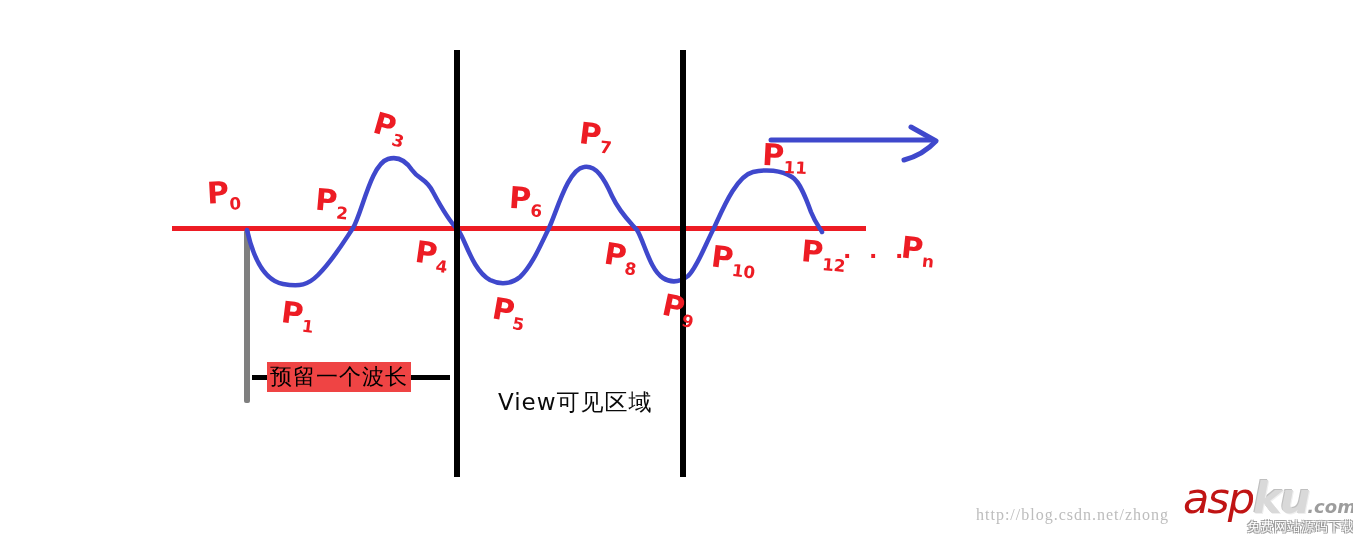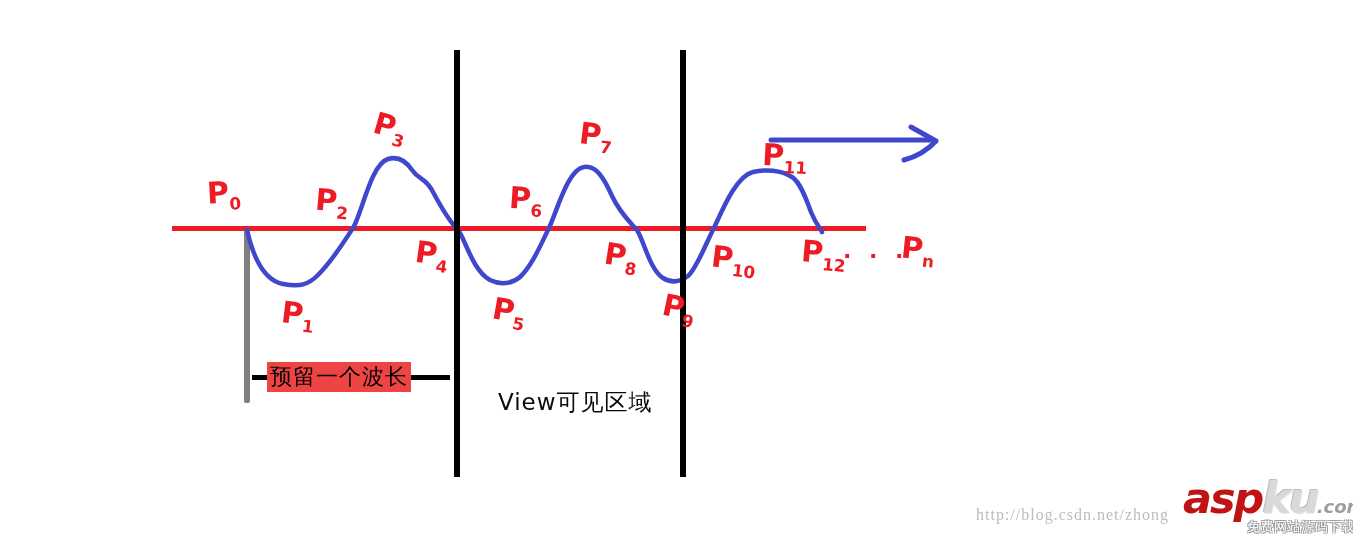--- a/index.html
+++ b/index.html
@@ -48,21 +48,21 @@
     position:absolute;left:976px;top:506px;
     font-family:Liberation Serif, serif;
     font-size:16px;color:#bdbdbd;letter-spacing:1px;white-space:nowrap;
   }
   .wm-logo{
     position:absolute;left:1183px;top:477px;width:170px;height:58px;
     white-space:nowrap;
   }
   .wm-asp{
     font-family:"DejaVu Sans", sans-serif;
-    font-style:italic;font-weight:bold;font-size:43px;line-height:1;
+    font-style:italic;font-weight:normal;font-size:43px;line-height:1;
     color:#c01414;letter-spacing:-2px;
   }
   .wm-ku{
     font-family:"DejaVu Sans", sans-serif;
     font-style:italic;font-weight:bold;font-size:43px;line-height:1;
     color:#d9d9d9;letter-spacing:-2px;
     text-shadow:1px 1px 0 #efefef,-1px -1px 0 #bfbfbf;
     text-align:center;
   }
   .wm-com{

